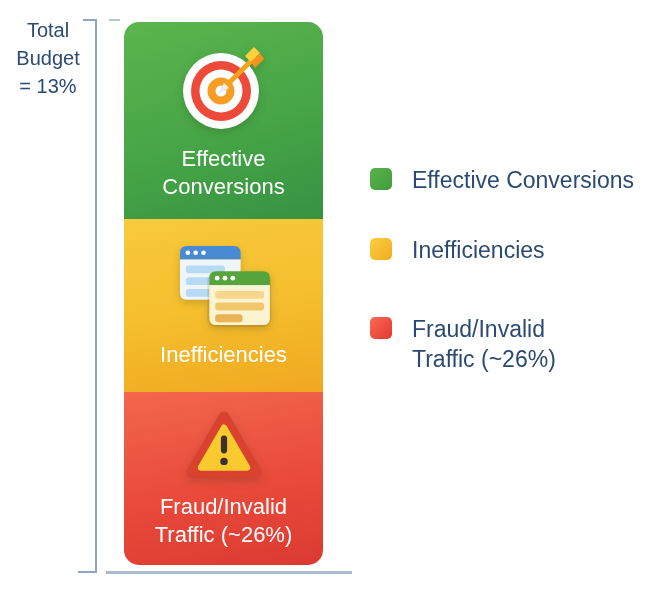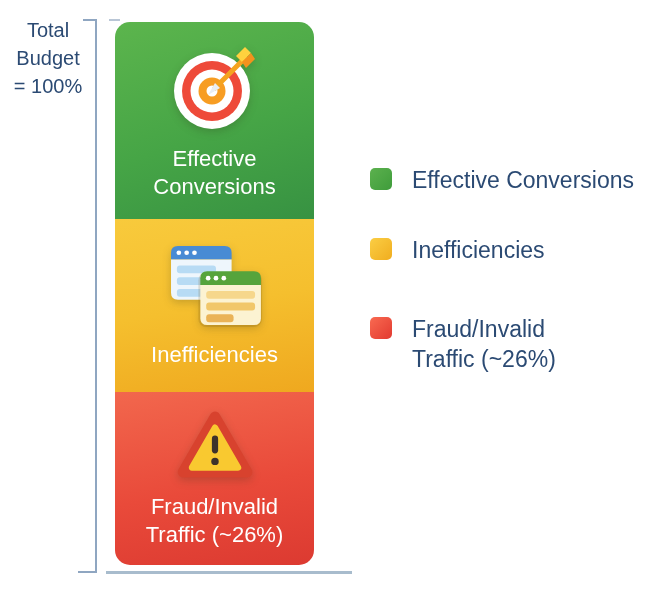--- a/index.html
+++ b/index.html
@@ -17,21 +17,21 @@
     color:#2b4a73;white-space:pre-line;
   }
   .bracket-v{position:absolute;left:95px;top:19px;width:2px;height:554px;background:#8fa6c1;}
   .bracket-arm-top{position:absolute;left:83px;top:19px;width:14px;height:2px;background:#8fa6c1;}
   .bracket-arm-bottom{position:absolute;left:78px;top:571px;width:19px;height:2px;background:#8fa6c1;}
   .top-dash{position:absolute;left:109px;top:19px;width:11px;height:2px;background:#b9c6d6;}
   .baseline{position:absolute;left:106px;top:571px;width:246px;height:3px;background:#a8bccd;}
 
   
   .bar{
-    position:absolute;left:115px;top:22px;width:199px;height:543px;
+    position:absolute;left:124px;top:22px;width:199px;height:543px;
     border-radius:15px;overflow:hidden;display:flex;flex-direction:column;
   }
   .seg{display:flex;flex-direction:column;align-items:center;justify-content:center;}
   .seg-green{height:36.3%;background:linear-gradient(162deg,#5cb54d 0%,#46a546 55%,#379242 100%);}
   .seg-yellow{height:31.9%;background:linear-gradient(170deg,#f8ca3c 0%,#f5bf2e 50%,#efa81f 100%);}
   .seg-red{height:31.8%;background:linear-gradient(170deg,#f2674d 0%,#e94a3a 55%,#dc3a31 100%);}
   .seg-label{
     color:#ffffff;font-size:22px;line-height:28px;text-align:center;
     white-space:pre-line;margin-top:12px;
   }
@@ -49,21 +49,21 @@
   .swatch-red{background:linear-gradient(135deg,#f96a51,#e23a30);}
   .legend-label{font-size:23px;line-height:30px;color:#2b4a73;white-space:pre-line;}
 </style>
 </head>
 <body>
 
 <div class="canvas">
 
   <div class="total-label">Total
 Budget
-= 100%</div>
+= 13%</div>
   <div class="bracket-v"></div>
   <div class="bracket-arm-top"></div>
   <div class="bracket-arm-bottom"></div>
   <div class="top-dash"></div>
   <div class="baseline"></div>
 
   <div class="bar">
 
     <section class="seg seg-green">
       <svg class="seg-icon" width="92" height="92" viewBox="0 0 92 92" aria-hidden="true">

